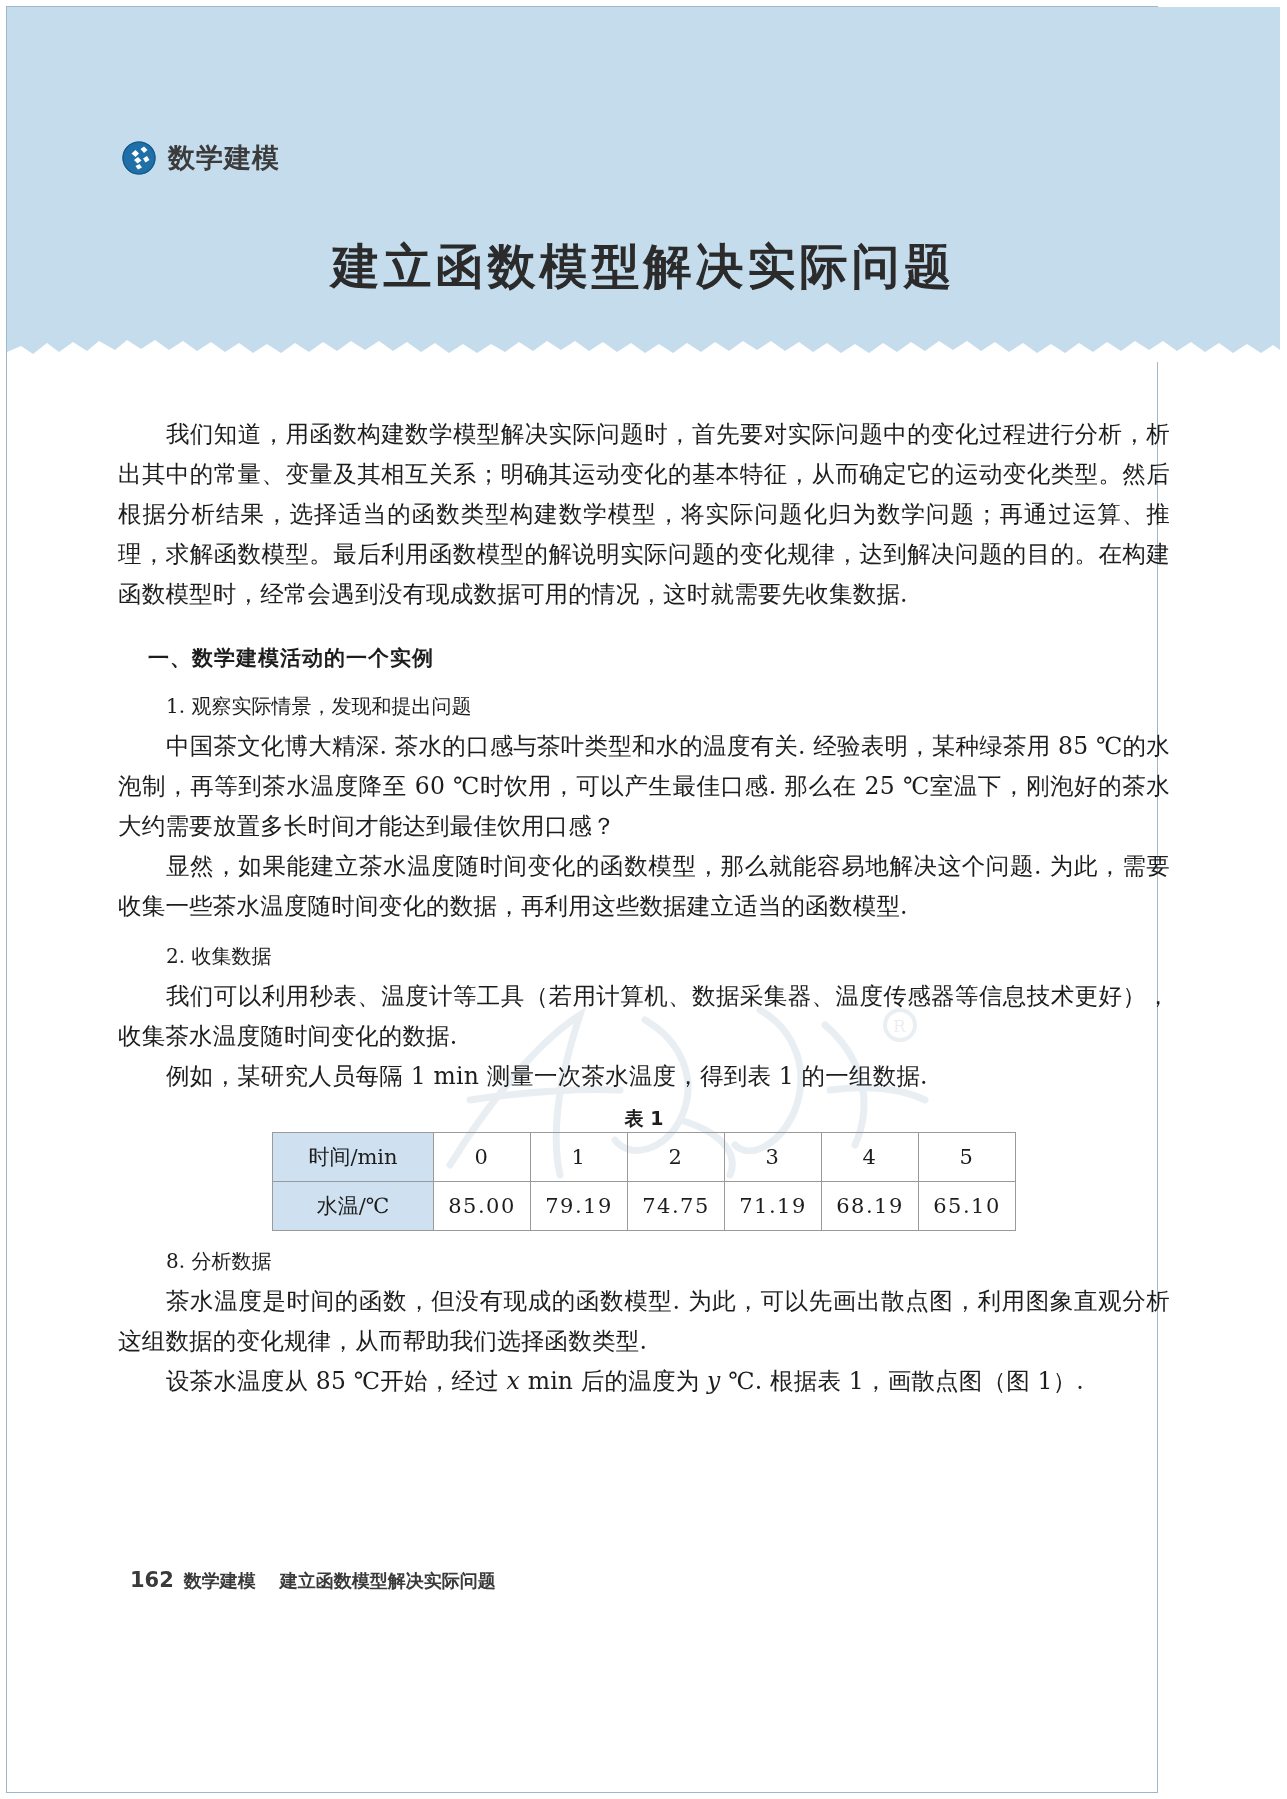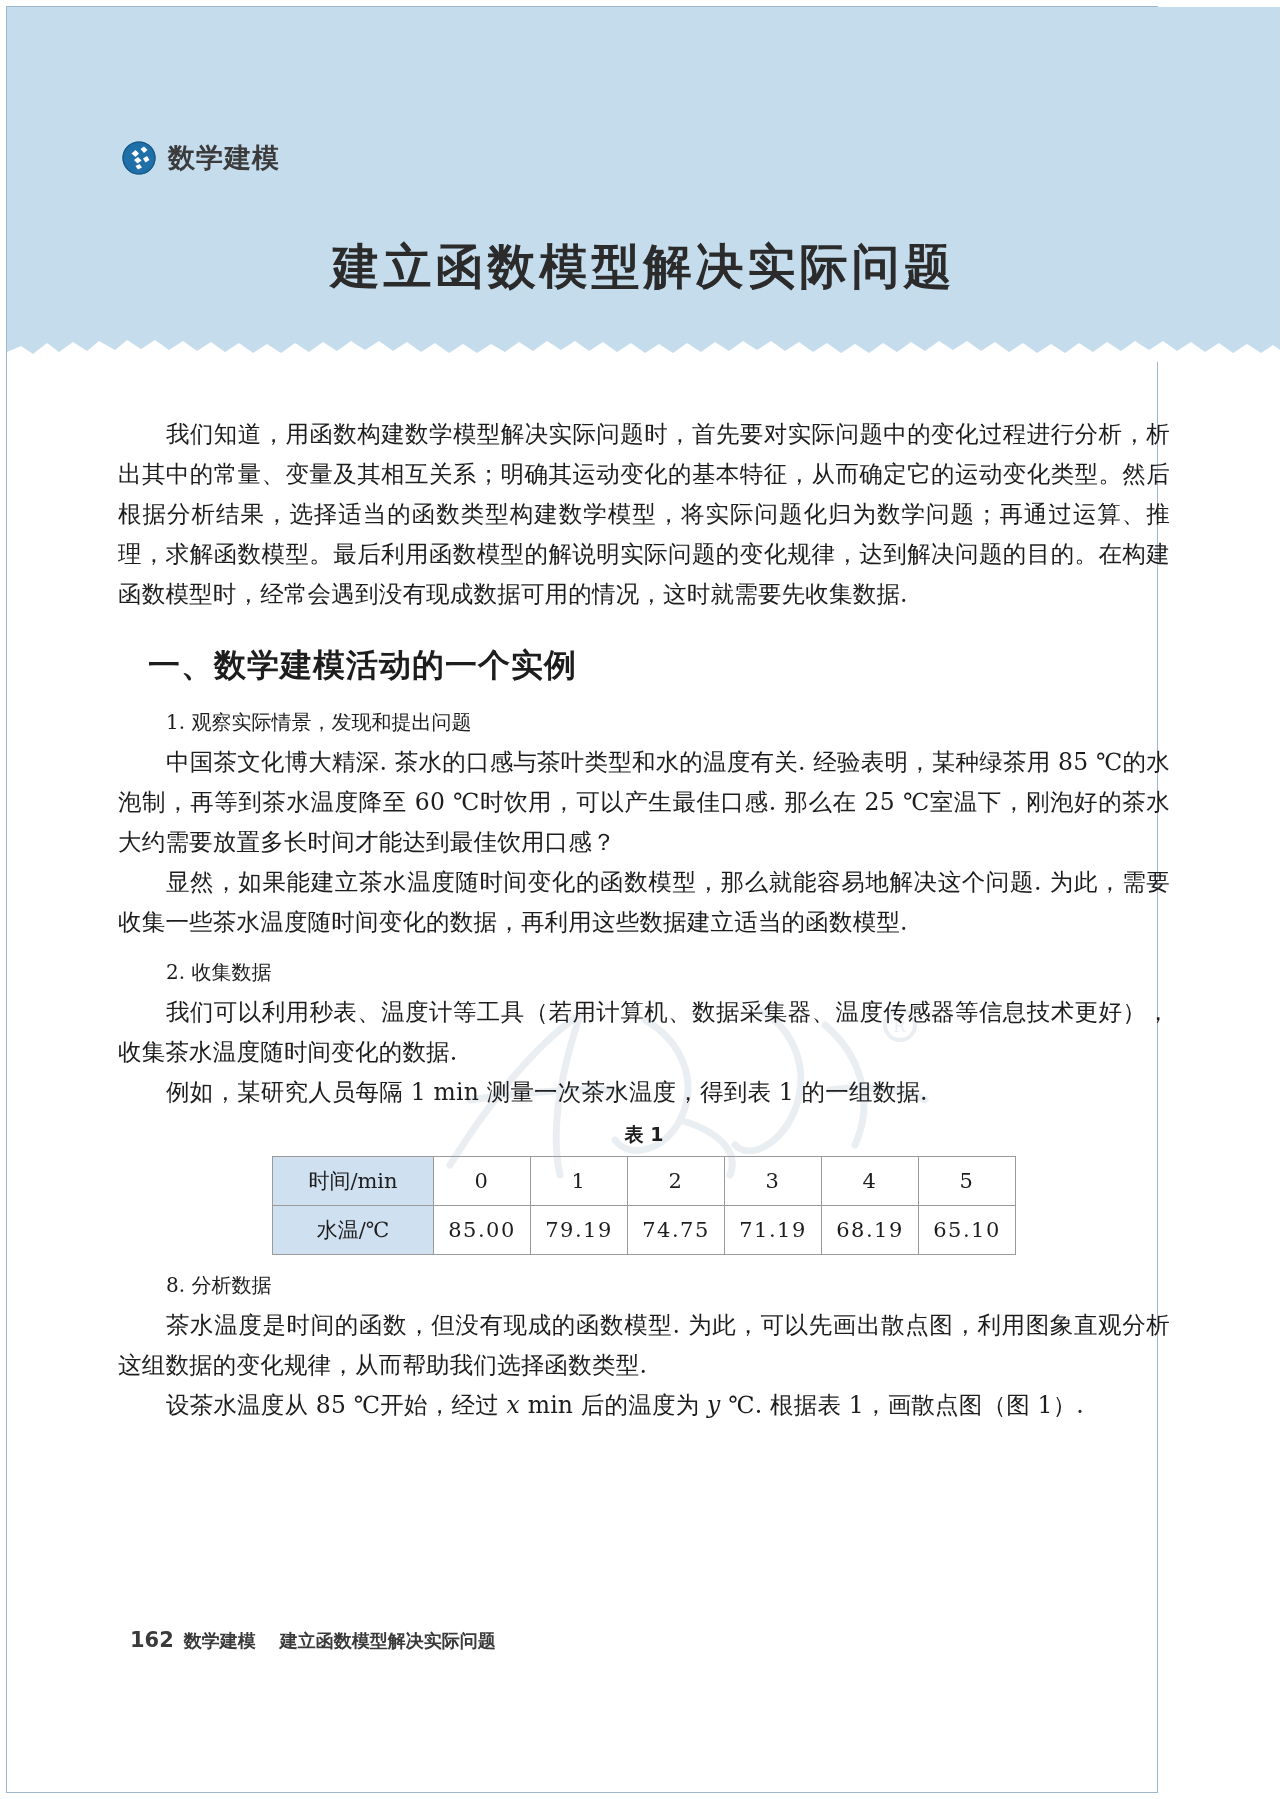--- a/index.html
+++ b/index.html
@@ -105,21 +105,21 @@
     color: #1d1d1d;
     text-align: justify;
     text-justify: inter-ideograph;
     letter-spacing: 0.2px;
   }
   p.indent { text-indent: 48px; }
 
   h2.section {
     margin: 30px 0 14px 30px;
     font-family: "DejaVu Sans", "Liberation Sans", sans-serif;
-    font-size: 32px;
+    font-size: 21px;
     font-weight: bold;
     color: #1d1d1d;
     letter-spacing: 1px;
   }
 
   .step {
     margin: 10px 0 0 0;
     font-size: 20px;
     line-height: 40px;
     text-indent: 48px;
@@ -131,21 +131,21 @@
   
   .table-wrap {
     margin-top: 10px;
     text-align: center;
   }
   .table-caption {
     font-family: "DejaVu Sans", "Liberation Sans", sans-serif;
     font-size: 19px;
     font-weight: bold;
     color: #1d1d1d;
-    margin-bottom: 8px;
+    margin-bottom: 0;
   }
   table.data {
     margin: 0 auto;
     border-collapse: collapse;
     border: 1px solid #7a7a7a;
     font-size: 21px;
   }
   table.data td, table.data th {
     border: 1px solid #9a9a9a;
     height: 48px;
@@ -174,21 +174,21 @@
     width: 520px;
     height: 230px;
     pointer-events: none;
     opacity: 0.30;
   }
 
   
   .footer {
     position: absolute;
     left: 130px;
-    top: 1628px;
+    top: 1568px;
     display: flex;
     align-items: baseline;
     gap: 10px;
     color: #3a3a3a;
   }
   .footer-page {
     font-family: "DejaVu Sans", "Liberation Sans", sans-serif;
     font-size: 21px;
     font-weight: bold;
   }

